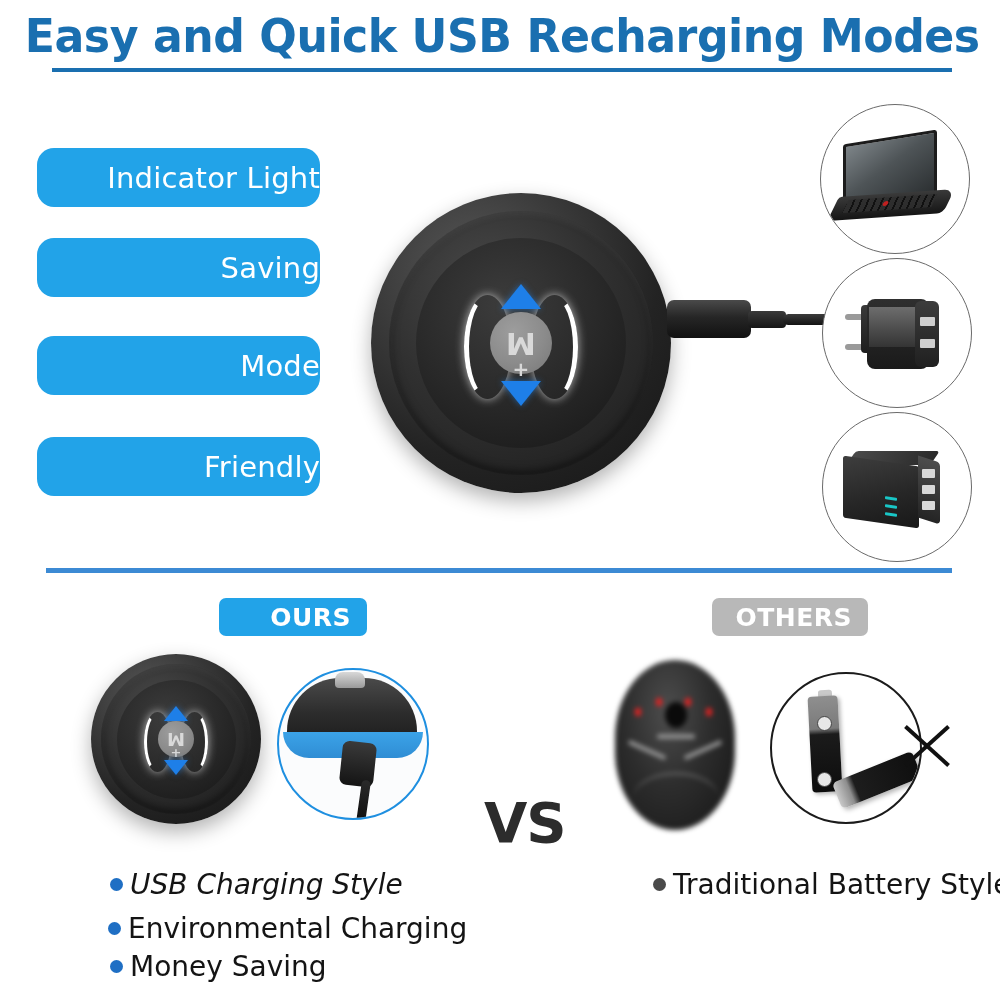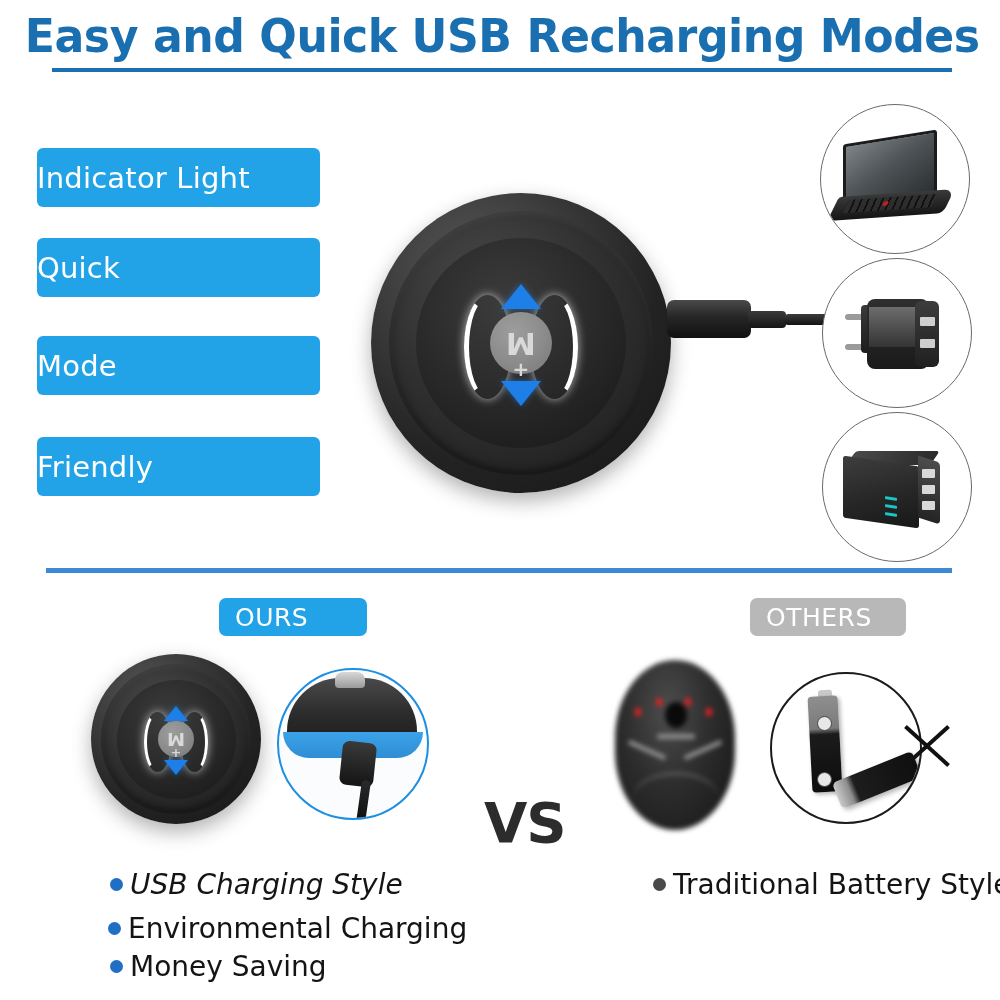--- a/index.html
+++ b/index.html
@@ -40,26 +40,26 @@
     background: #1a6fb0;
   }
 
   
   .feature-label {
     position: absolute;
     left: 37px;
     width: 283px;
     height: 59px;
     background: #22a3e8;
-    border-radius: 6px;
+    border-radius: 17px;
     color: #ffffff;
     font-size: 29px;
     display: flex;
     align-items: center;
-    justify-content: flex-start;
+    justify-content: flex-end;
     letter-spacing: 0.2px;
   }
   #lbl-0 { top: 148px; }
   #lbl-1 { top: 238px; }
   #lbl-2 { top: 336px; }
   #lbl-3 { top: 437px; }
 
   
   #main-device {
     position: absolute;
@@ -322,26 +322,27 @@
 
   
   .cmp-badge {
     position: absolute;
     height: 38px;
     border-radius: 7px;
     color: #ffffff;
     font-size: 25px;
     display: flex;
     align-items: center;
-    justify-content: flex-start;
+    justify-content: flex-end;
     padding: 0 16px;
     letter-spacing: 0.5px;
+    font-weight: bold;
   }
   #badge-ours   { left: 219px; top: 598px; width: 116px; background: #22a3e8; }
-  #badge-others { left: 712px; top: 598px; width: 124px; background: #b8b8b8; margin-left: 38px; }
+  #badge-others { left: 712px; top: 598px; width: 124px; background: #b8b8b8; }
 
   
   #ours-device {
     position: absolute;
     left: 91px; top: 654px;
     width: 170px; height: 170px;
   }
   #ours-device .m-button { width: 36px; height: 36px; }
   #ours-device .m-button span { font-size: 18px; }
   #ours-device .tri-up {
@@ -549,21 +550,21 @@
 
 <div id="title-block">
   <div id="page-title">Easy and Quick USB Recharging Modes</div>
 </div>
 <div id="title-rule"></div>
 
 <div class="feature-label" id="lbl-0">
   <span>Indicator Light</span>
 </div>
 <div class="feature-label" id="lbl-1">
-  <span>Quick</span>
+  <span>Saving</span>
 </div>
 <div class="feature-label" id="lbl-2">
   <span>Mode</span>
 </div>
 <div class="feature-label" id="lbl-3">
   <span>Friendly</span>
 </div>
 
 <div id="main-device">
   <div class="dev-outer"></div>

